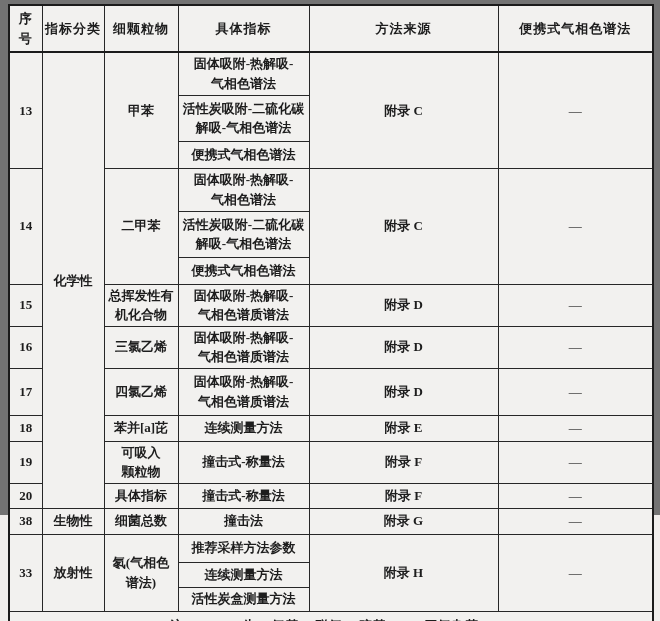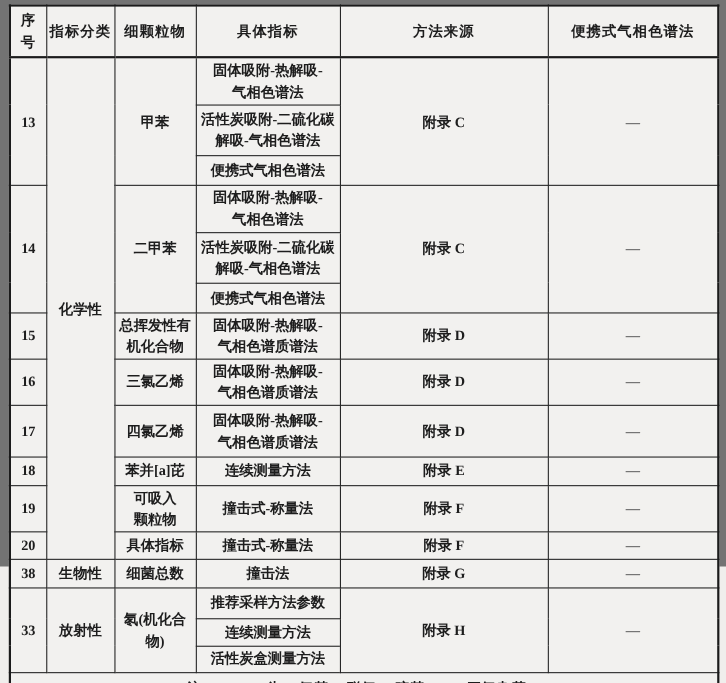--- a/index.html
+++ b/index.html
@@ -174,21 +174,21 @@
         <td>生物性</td>
         <td>细菌总数</td>
         <td>撞击法</td>
         <td>附录 G</td>
         <td class="params">—</td>
       </tr>
 
       <tr class="h28">
         <td rowspan="3">33</td>
         <td rowspan="3">放射性</td>
-        <td rowspan="3">氡(机化合物)</td>
+        <td rowspan="3">氡(气相色谱法)</td>
         <td>推荐采样方法参数</td>
         <td rowspan="3">附录 H</td>
         <td rowspan="3" class="params">—</td>
       </tr>
       <tr class="h25">
         <td>连续测量方法</td>
       </tr>
       <tr class="h24">
         <td>活性炭盒测量方法</td>
       </tr>

